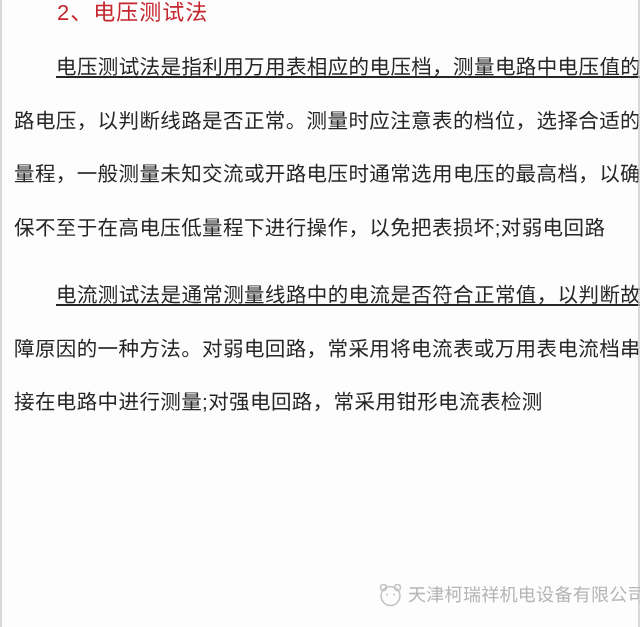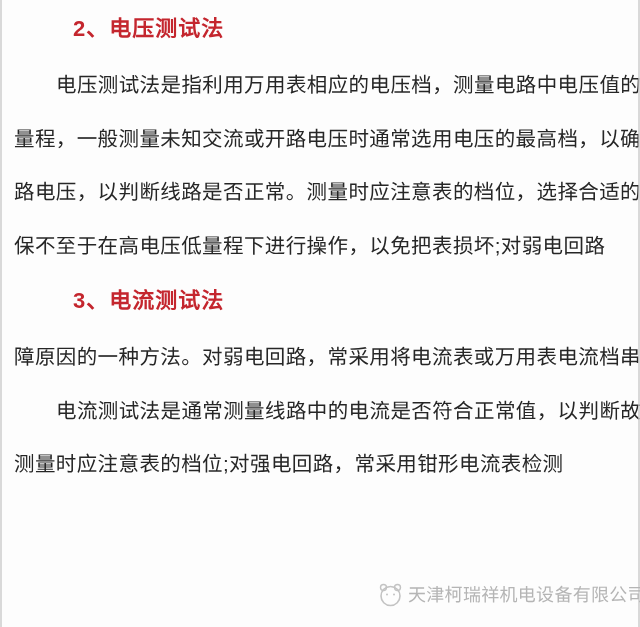--- a/index.html
+++ b/index.html
@@ -11,41 +11,41 @@
     overflow: hidden;
     font-family: "Liberation Sans", "DejaVu Sans", sans-serif;
     color: #2a2a2a;
   }
   
   .edge { position: absolute; top: 0; bottom: 0; width: 2px; background: #c9c9c9; opacity: .7; }
   .edge-left  { left: 0; }
   .edge-right { right: 0; }
 
   h2.heading {
-    margin: 16px;
+    margin: 0;
     padding-left: 57px;
     font-size: 22px;
     line-height: 26px;
-    font-weight: 700;
+    font-weight: 400;
     color: #c4262e;
     letter-spacing: 1px;
     white-space: nowrap;
   }
   .heading-first  { margin-top: 13px; }
   .heading-second { margin-top: 42px; }
 
   .para {
     margin: 14px 16px 0 14px;
     font-size: 20.5px;
     line-height: 53.5px;
     letter-spacing: 0.4px;
     color: #262626;
   }
   .para .line { white-space: nowrap; }
-  .para .line.first { text-indent: 42px; }
+  .para .line.first { text-indent: 42px; text-decoration: underline; }
 
   .watermark {
     position: absolute;
     left: 377px;
     top: 581px;
     display: flex;
     align-items: center;
     gap: 4px;
     color: #b5b5b5;
     z-index: 5;
@@ -63,31 +63,30 @@
 <body>
 
 <div class="page">
   <div class="edge edge-left"></div>
   <div class="edge edge-right"></div>
 
   <h2 class="heading heading-first">2、电压测试法</h2>
 
   <div class="para">
     <div class="line first">电压测试法是指利用万用表相应的电压档，测量电路中电压值的</div>
+    <div class="line">路电压，以判断线路是否正常。测量时应注意表的档位，选择合适的</div>
     <div class="line">量程，一般测量未知交流或开路电压时通常选用电压的最高档，以确</div>
-    <div class="line">路电压，以判断线路是否正常。测量时应注意表的档位，选择合适的</div>
     <div class="line">保不至于在高电压低量程下进行操作，以免把表损坏;对弱电回路</div>
   </div>
 
-  <h2 class="heading heading-second">3、电流测试法</h2>
 
   <div class="para">
+    <div class="line first">电流测试法是通常测量线路中的电流是否符合正常值，以判断故</div>
     <div class="line">障原因的一种方法。对弱电回路，常采用将电流表或万用表电流档串</div>
-    <div class="line first">电流测试法是通常测量线路中的电流是否符合正常值，以判断故</div>
-    <div class="line">测量时应注意表的档位;对强电回路，常采用钳形电流表检测</div>
+    <div class="line">接在电路中进行测量;对强电回路，常采用钳形电流表检测</div>
   </div>
 
   <div class="watermark">
     <span class="wm-logo">
       <svg width="27" height="27" viewBox="0 0 27 27" aria-hidden="true">
         <circle cx="13.5" cy="15" r="9.5" fill="none" stroke="#c3c3c3" stroke-width="1.6"></circle>
         <circle cx="6.5" cy="6.5" r="3" fill="none" stroke="#c3c3c3" stroke-width="1.4"></circle>
         <circle cx="20.5" cy="6.5" r="3" fill="none" stroke="#c3c3c3" stroke-width="1.4"></circle>
         <circle cx="10" cy="13.5" r="1" fill="#c3c3c3"></circle>
         <circle cx="17" cy="13.5" r="1" fill="#c3c3c3"></circle>

